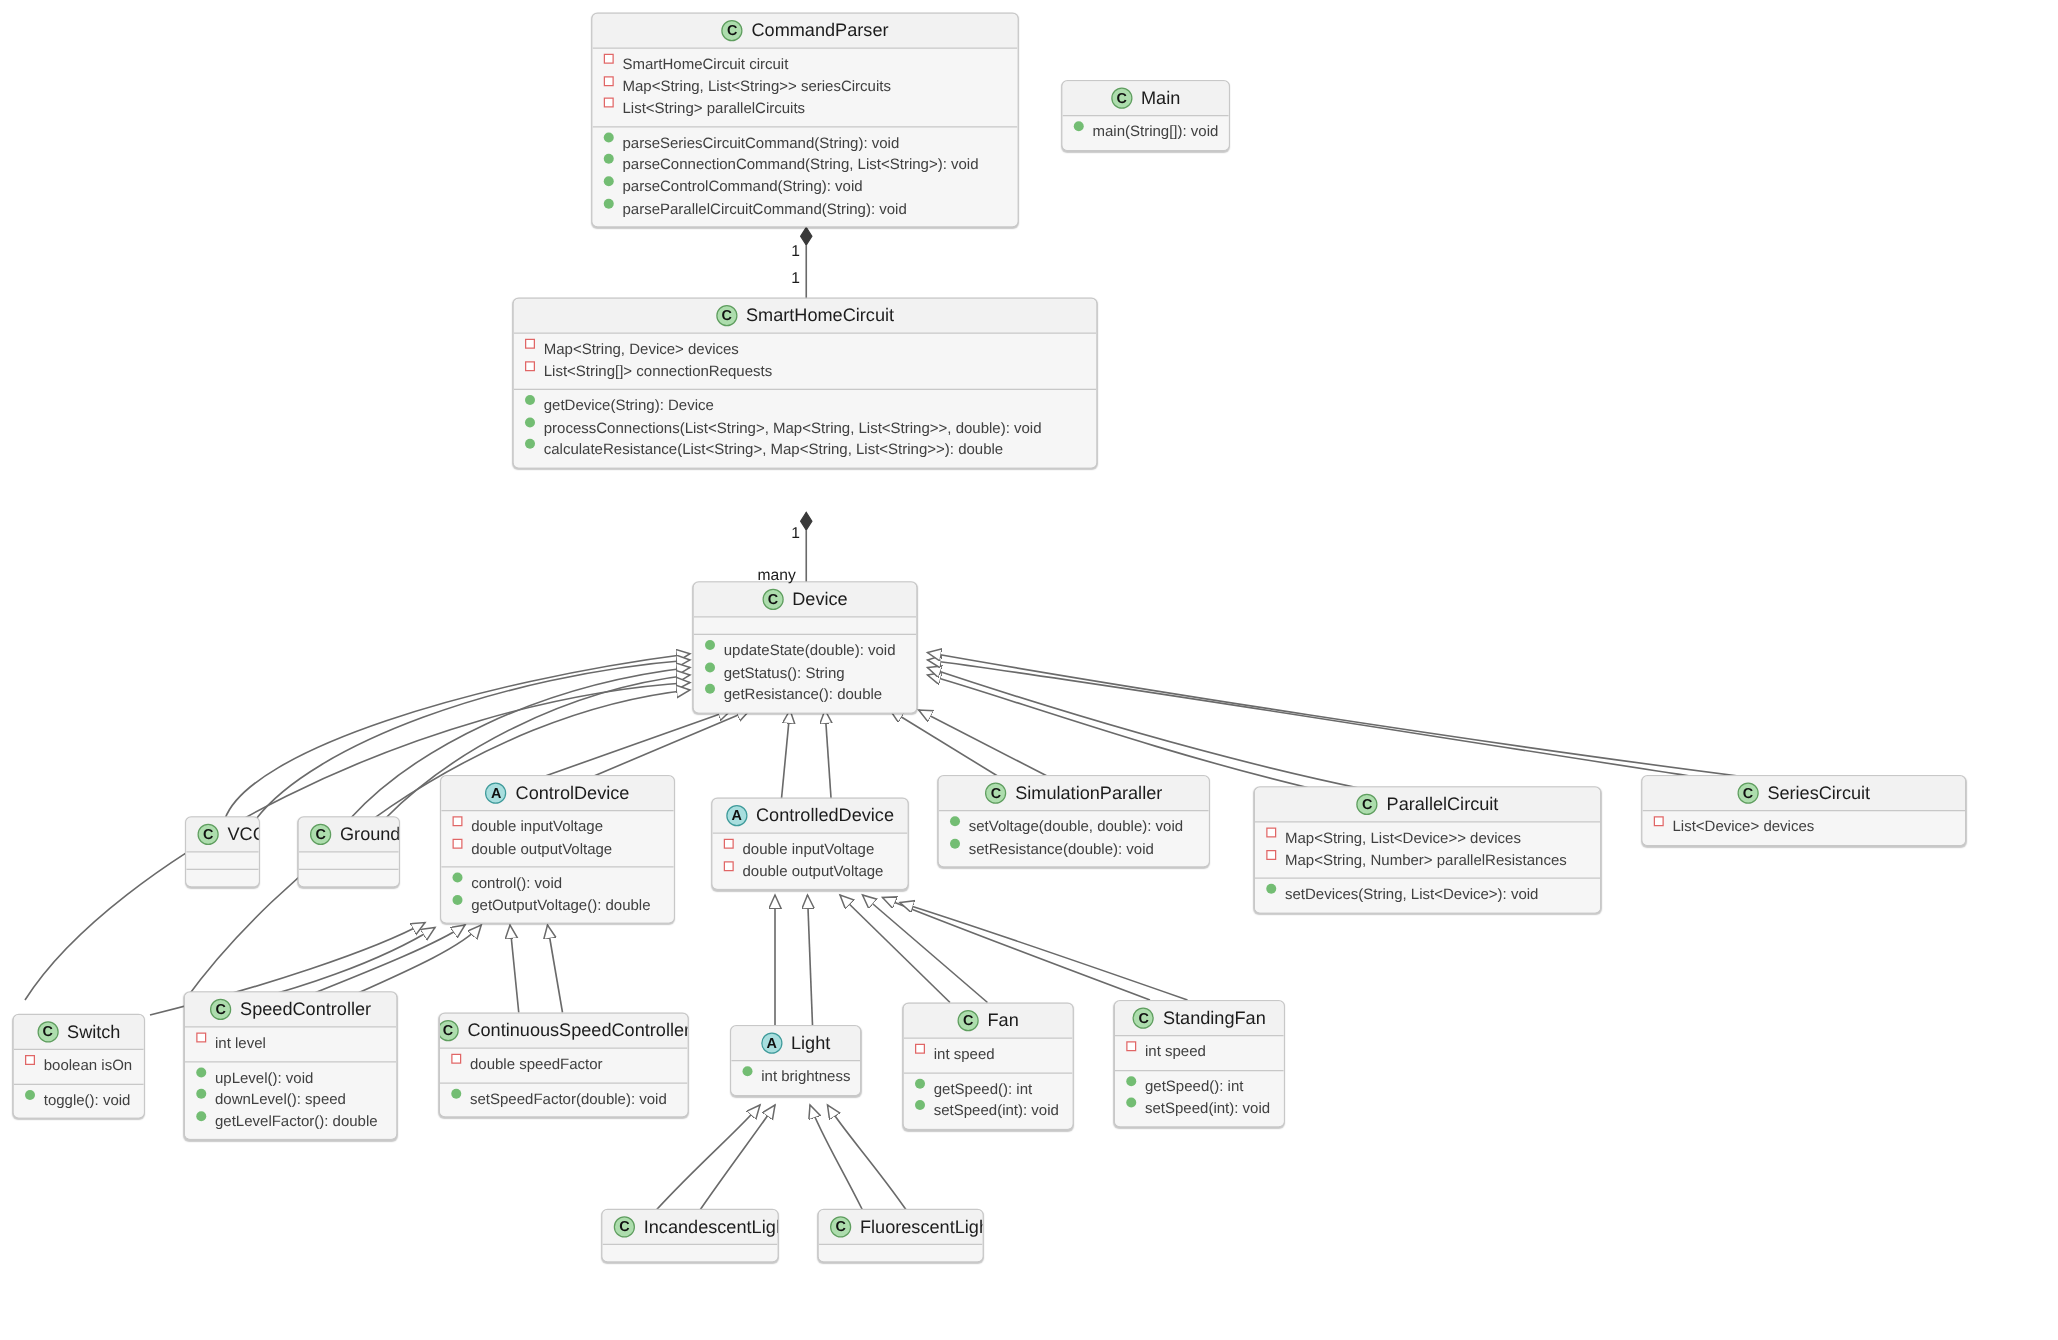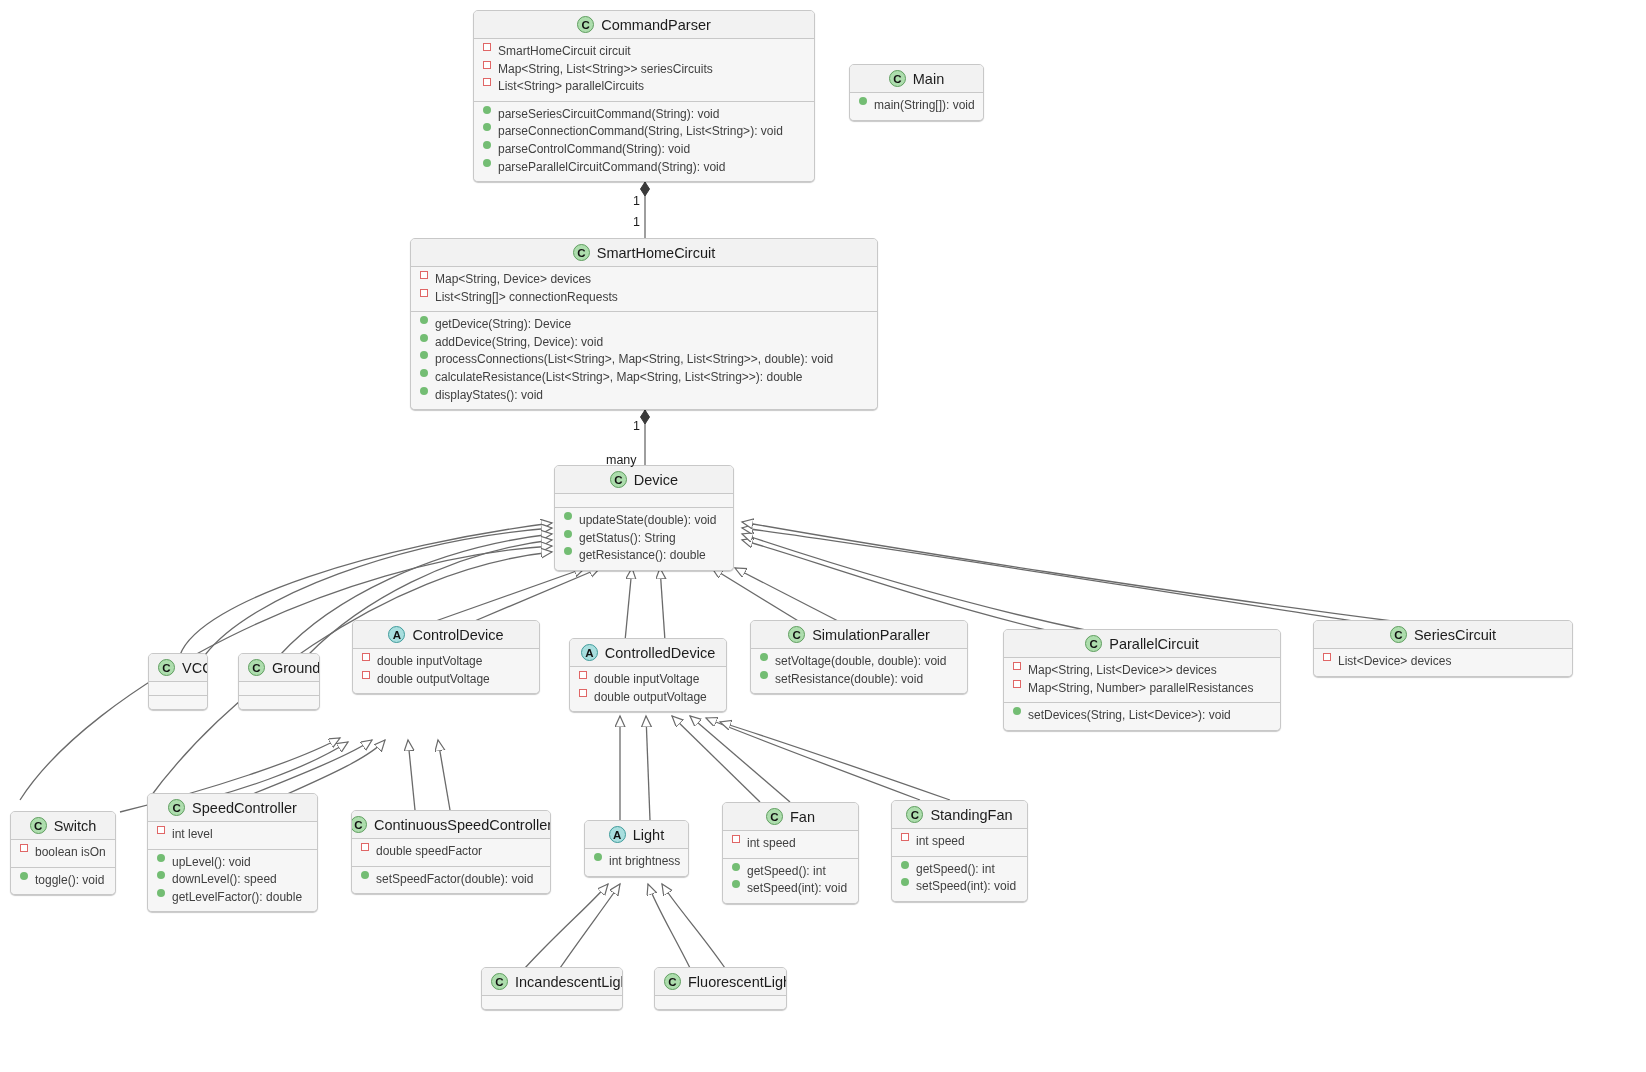--- a/index.html
+++ b/index.html
@@ -200,33 +200,25 @@
           <span>List&lt;String[]&gt; connectionRequests</span>
         </div>
     </div>
     <div class="sect">
       <div class="row">
           <span class="pmark method"></span>
           <span>getDevice(String): Device</span>
         </div>
       <div class="row">
           <span class="pmark method"></span>
-          <span>addDevice(String, Device): void</span>
-        </div>
-      <div class="row">
-          <span class="pmark method"></span>
           <span>processConnections(List&lt;String&gt;, Map&lt;String, List&lt;String&gt;&gt;, double): void</span>
         </div>
       <div class="row">
           <span class="pmark method"></span>
           <span>calculateResistance(List&lt;String&gt;, Map&lt;String, List&lt;String&gt;&gt;): double</span>
-        </div>
-      <div class="row">
-          <span class="pmark method"></span>
-          <span>displayStates(): void</span>
         </div>
     </div>
   </div>
 
   <div class="node" style="left:554px;top:465px;width:180px;">
     <div class="hdr">
       <span class="cmark c">C</span>
       <span class="nm">Device</span>
     </div>
     <div class="sect empty"></div>
@@ -270,20 +262,30 @@
       <span class="nm">ControlDevice</span>
     </div>
     <div class="sect">
       <div class="row">
           <span class="pmark field"></span>
           <span>double inputVoltage</span>
         </div>
       <div class="row">
           <span class="pmark field"></span>
           <span>double outputVoltage</span>
+        </div>
+    </div>
+    <div class="sect">
+      <div class="row">
+          <span class="pmark method"></span>
+          <span>control(): void</span>
+        </div>
+      <div class="row">
+          <span class="pmark method"></span>
+          <span>getOutputVoltage(): double</span>
         </div>
     </div>
   </div>
 
   <div class="node abstract" style="left:569px;top:638px;width:158px;">
     <div class="hdr">
       <span class="cmark a">A</span>
       <span class="nm">ControlledDevice</span>
     </div>
     <div class="sect">

